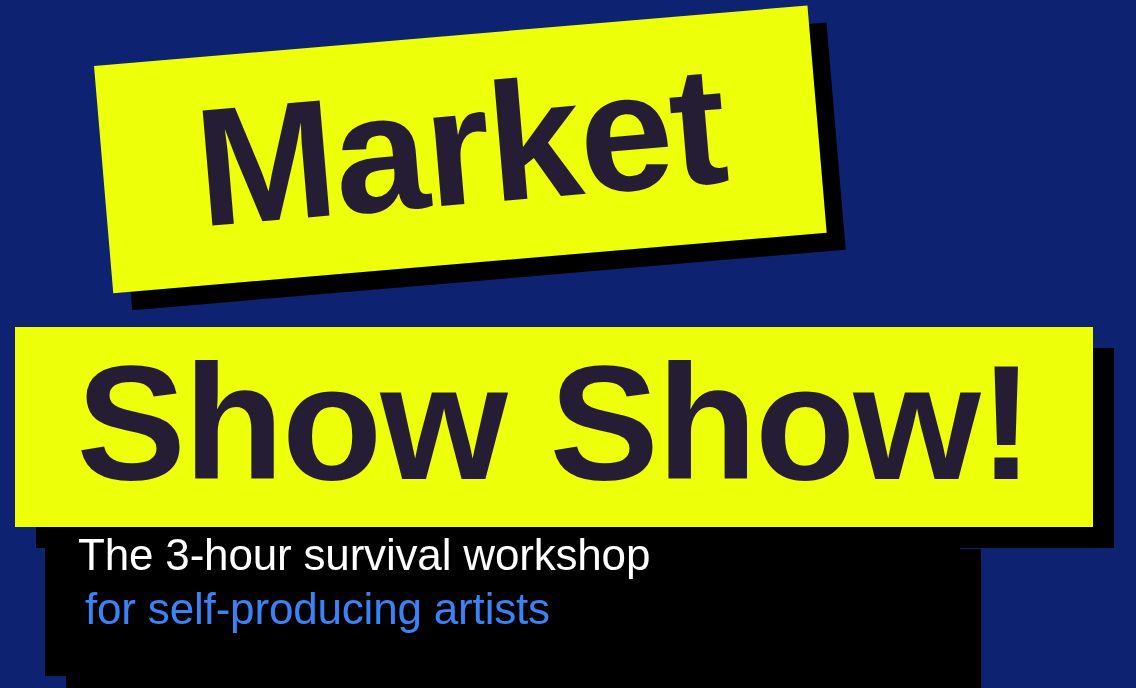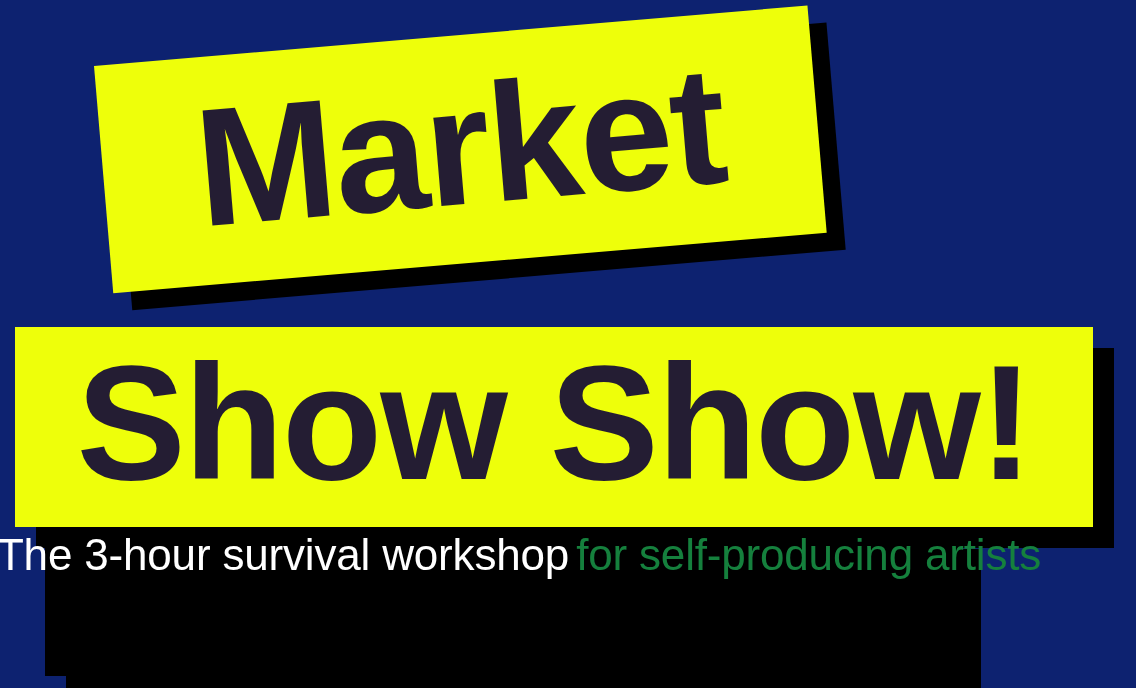--- a/index.html
+++ b/index.html
@@ -102,22 +102,21 @@
   }
   #subtitle-box {
     position: absolute;
     left: 45px;
     top: 528px;
     width: 915px;
     height: 148px;
     background: #000000;
     z-index: 6;
     display: flex;
-    flex-direction: row;
-    justify-content: center;
+    flex-direction: column;
     box-sizing: border-box;
     padding-left: 33px;
   }
   .subtitle-line {
     color: #ffffff;
     font-family: "Liberation Sans", sans-serif;
     font-weight: normal;
     font-size: 44px;
     line-height: 1.22;
     white-space: nowrap;
@@ -141,16 +140,16 @@
   <div class="banner-shadow" id="show-shadow" style="background: rgb(0, 0, 0);"></div>
 
   <div class="banner" id="show-banner" style="background: rgb(238, 255, 10);">
     <h1 class="headline" style="color: rgb(36, 29, 51);">Show Show!</h1>
   </div>
 
   <div class="banner-shadow" id="subtitle-shadow" style="background: rgb(0, 0, 0);"></div>
 
   <div id="subtitle-box" style="background: rgb(0, 0, 0);">
     <div class="subtitle-line" style="color: rgb(255, 255, 255);">The 3-hour survival workshop</div>
-    <div class="subtitle-line indent" style="color: #15803d;">for self-producing artists</div>
+    <div class="subtitle-line indent" style="color: #3b82f6;">for self-producing artists</div>
   </div>
 
 </div>
 
 </body></html>

